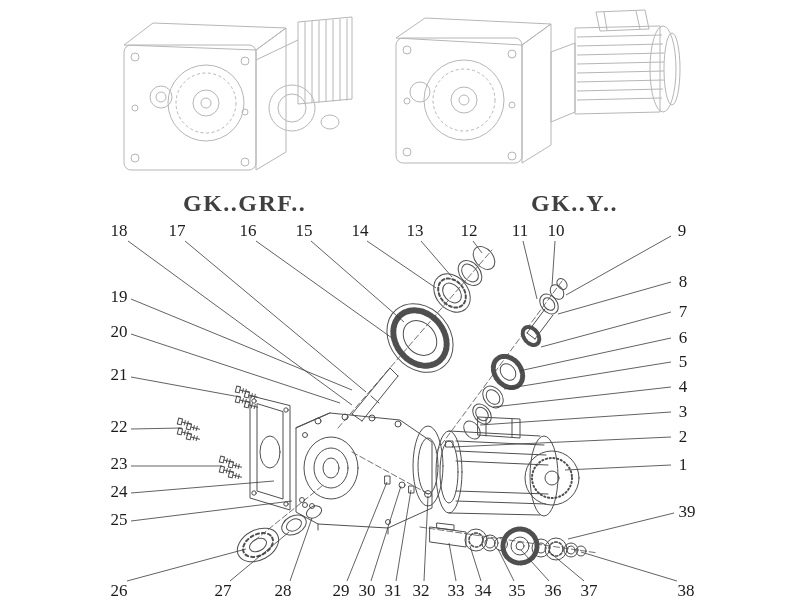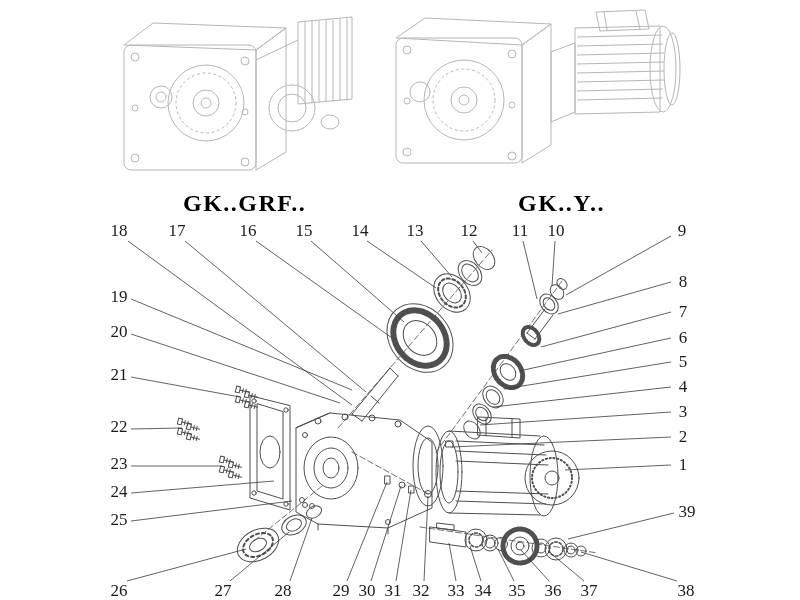--- a/index.html
+++ b/index.html
@@ -8,21 +8,21 @@
     background: #ffffff;
     font-family: "Liberation Serif", "DejaVu Serif", serif;
   }
   .page { position: relative; width: 800px; height: 600px; background: #fff; }
   .page svg { position: absolute; left: 0; top: 0; }
   .model-label {
     position: absolute;
     font-weight: bold;
     font-size: 24px;
     letter-spacing: 1.5px;
-    color: #000000;
+    color: #404040;
     white-space: nowrap;
     font-family: "Liberation Serif", "DejaVu Serif", serif;
   }
   #callouts text {
     font-family: "Liberation Serif", "DejaVu Serif", serif;
     font-size: 17px;
     fill: #1b1b1b;
     text-anchor: middle;
   }
   #leaders line { stroke: #3a3a3a; stroke-width: 0.8; }
@@ -413,14 +413,14 @@
         <text x="483" y="596">34</text>
         <text x="517" y="596">35</text>
         <text x="553" y="596">36</text>
         <text x="589" y="596">37</text>
         <text x="686" y="596">38</text>
         <text x="687" y="517">39</text>
       </g>
   </svg>
 
   <div class="model-label" style="left:183px; top:190px;">GK..GRF..</div>
-  <div class="model-label" style="left:518px; top:190px;text-align:right;">GK..Y..</div>
+  <div class="model-label" style="left:531px; top:190px;text-align:right;">GK..Y..</div>
 </div>
 
 </body></html>

